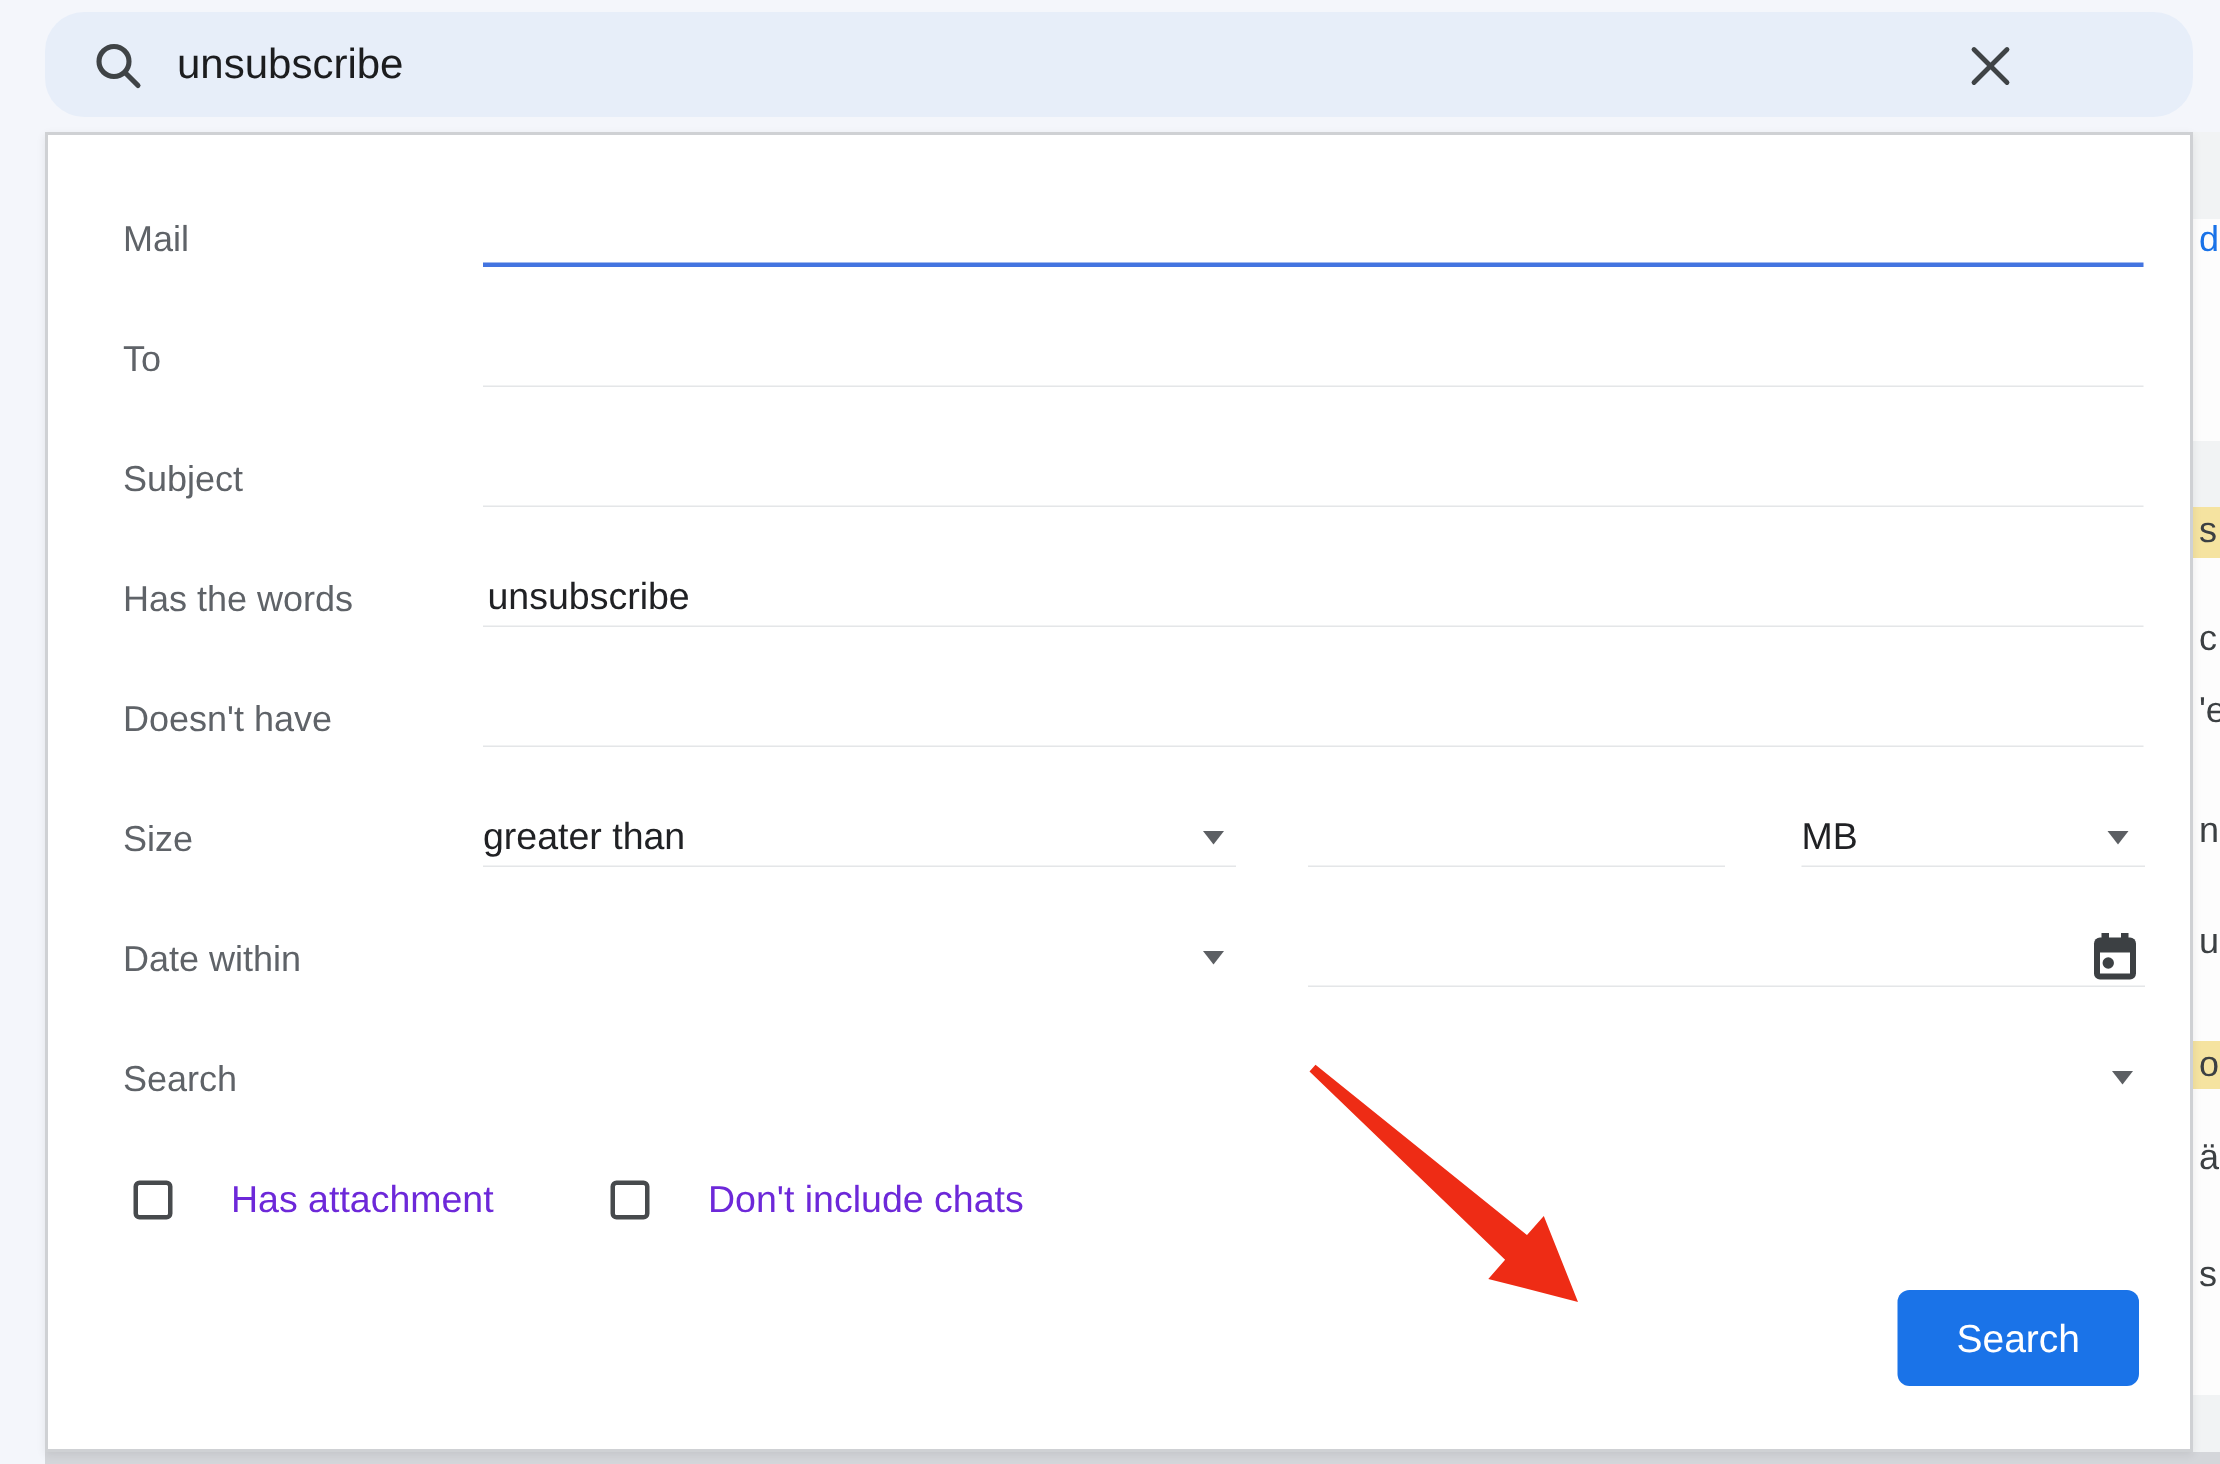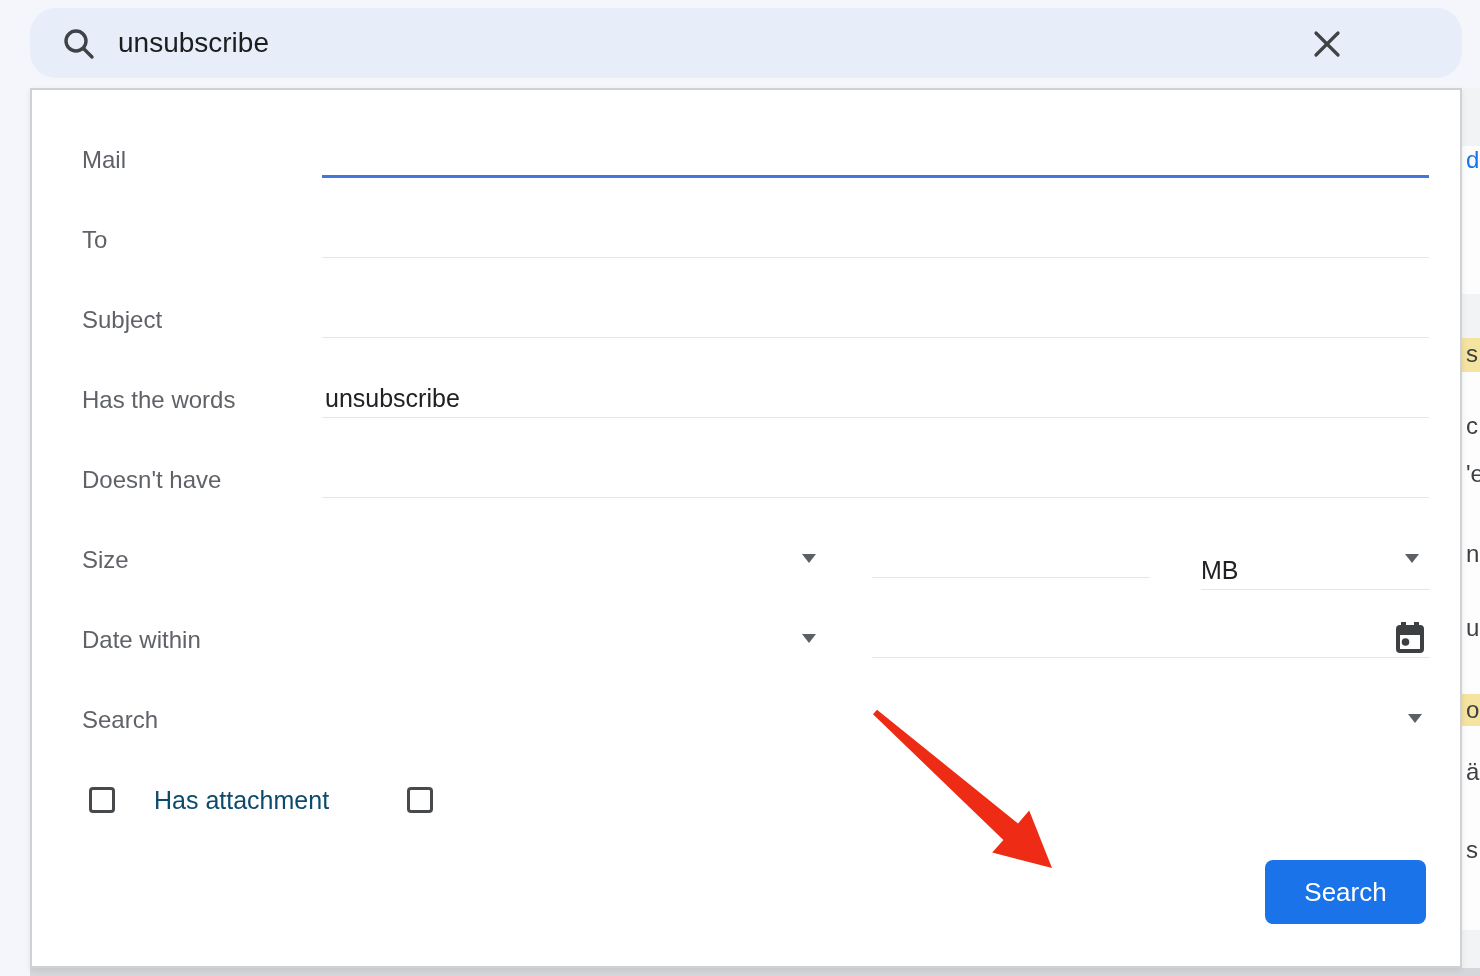--- a/index.html
+++ b/index.html
@@ -21,21 +21,21 @@
   .searchbar .query { position:absolute; left:88px; top:0; height:70px; line-height:70px; font-size:28px; color:#1c1d1f; }
   .searchbar .closebtn { position:absolute; left:1282px; top:21px; cursor:pointer; }
 
   
   .panel { position:absolute; left:30px; top:88px; width:1432px; height:880px; background:#ffffff; border:2px solid #cfd1d4; box-shadow:0 2px 6px rgba(0,0,0,.08); }
   .flabel { position:absolute; left:50px; font-size:24px; line-height:32px; color:#5f6368; white-space:nowrap; }
   .ffield { position:absolute; height:38px; line-height:36px; font-size:25px; color:#202124; border-bottom:1px solid #e4e6e8; white-space:nowrap; }
   .ffield.focused { border-bottom:3px solid #4374e0; }
   .tri { position:absolute; width:0; height:0; border-left:7px solid transparent; border-right:7px solid transparent; border-top:9px solid #5c5f63; }
   .checkbox { position:absolute; width:26px; height:26px; border:3px solid #474a4d; border-radius:4px; background:#fff; }
-  .cblabel { position:absolute; font-size:25px; line-height:30px; color:#0c4a6e; white-space:nowrap; }
+  .cblabel { position:absolute; font-size:25px; line-height:30px; color:#6d28d9; white-space:nowrap; }
   .create-filter { position:absolute; left:1000px; top:786px; width:210px; text-align:center; font-size:26px; line-height:34px; color:#3c4043; cursor:pointer; }
   .search-btn { position:absolute; left:1233px; top:770px; width:161px; height:64px; background:#1a73e8; border:none; border-radius:8px; color:#ffffff; font-size:26px; font-family:"Liberation Sans", sans-serif; cursor:pointer; }
   .calendar { position:absolute; left:1362px; top:532px; }
 
   
   .arrow-overlay { position:absolute; left:0; top:0; width:1480px; height:976px; pointer-events:none; }
 </style>
 </head>
 <body>
 
@@ -82,42 +82,44 @@
     <div class="flabel" style="top:214px;">Subject</div>
     <div class="ffield" style="left:290px; top:210px; width:1107px;"></div>
 
     <div class="flabel" style="top:294px;">Has the words</div>
     <div class="ffield" style="left:290px; top:290px; width:1107px; padding-left:3px;">unsubscribe</div>
 
     <div class="flabel" style="top:374px;">Doesn't have</div>
     <div class="ffield" style="left:290px; top:370px; width:1107px;"></div>
 
     <div class="flabel" style="top:454px;">Size</div>
+    <div class="ffield" style="left:290px; top:450px; width:502px;">greater than</div>
     <span class="tri" style="left:770px; top:464px;"></span>
     <div class="ffield" style="left:840px; top:450px; width:278px;"></div>
-    <div class="ffield" style="left:1169px; top:450px; width:229px;margin-top:12px;">MB</div>
+    <div class="ffield" style="left:1169px; top:450px; width:229px;">MB</div>
     <span class="tri" style="left:1373px; top:464px;"></span>
 
     <div class="flabel" style="top:534px;">Date within</div>
     <span class="tri" style="left:770px; top:544px;"></span>
     <div class="ffield" style="left:840px; top:530px; width:558px;"></div>
     <svg class="calendar" width="32" height="34" viewBox="0 0 32 34">
       <rect x="7" y="0" width="5" height="7" fill="#3c4043"></rect>
       <rect x="20" y="0" width="5" height="7" fill="#3c4043"></rect>
       <rect x="2" y="3" width="28" height="28" rx="4" fill="#3c4043"></rect>
       <rect x="6" y="13" width="20" height="14" fill="#ffffff"></rect>
       <circle cx="11.5" cy="20" r="3.8" fill="#3c4043"></circle>
     </svg>
 
     <div class="flabel" style="top:614px;">Search</div>
     <span class="tri" style="left:1376px; top:624px;"></span>
 
     <div class="checkbox" style="left:57px; top:697px;"></div>
     <div class="cblabel" style="left:122px; top:695px;">Has attachment</div>
     <div class="checkbox" style="left:375px; top:697px;"></div>
+    <div class="cblabel" style="left:440px; top:695px;">Don't include chats</div>
 
     <button class="search-btn">Search</button>
   </div>
 
   <svg class="arrow-overlay" viewBox="0 0 1480 976">
     <polygon points="877,709.8 1018,823.4 1029.2,810.6 1052,868 992.2,852.6 1003.4,839.9 873,714.3" fill="#ee2c15"></polygon>
   </svg>
 
 </div>
 

